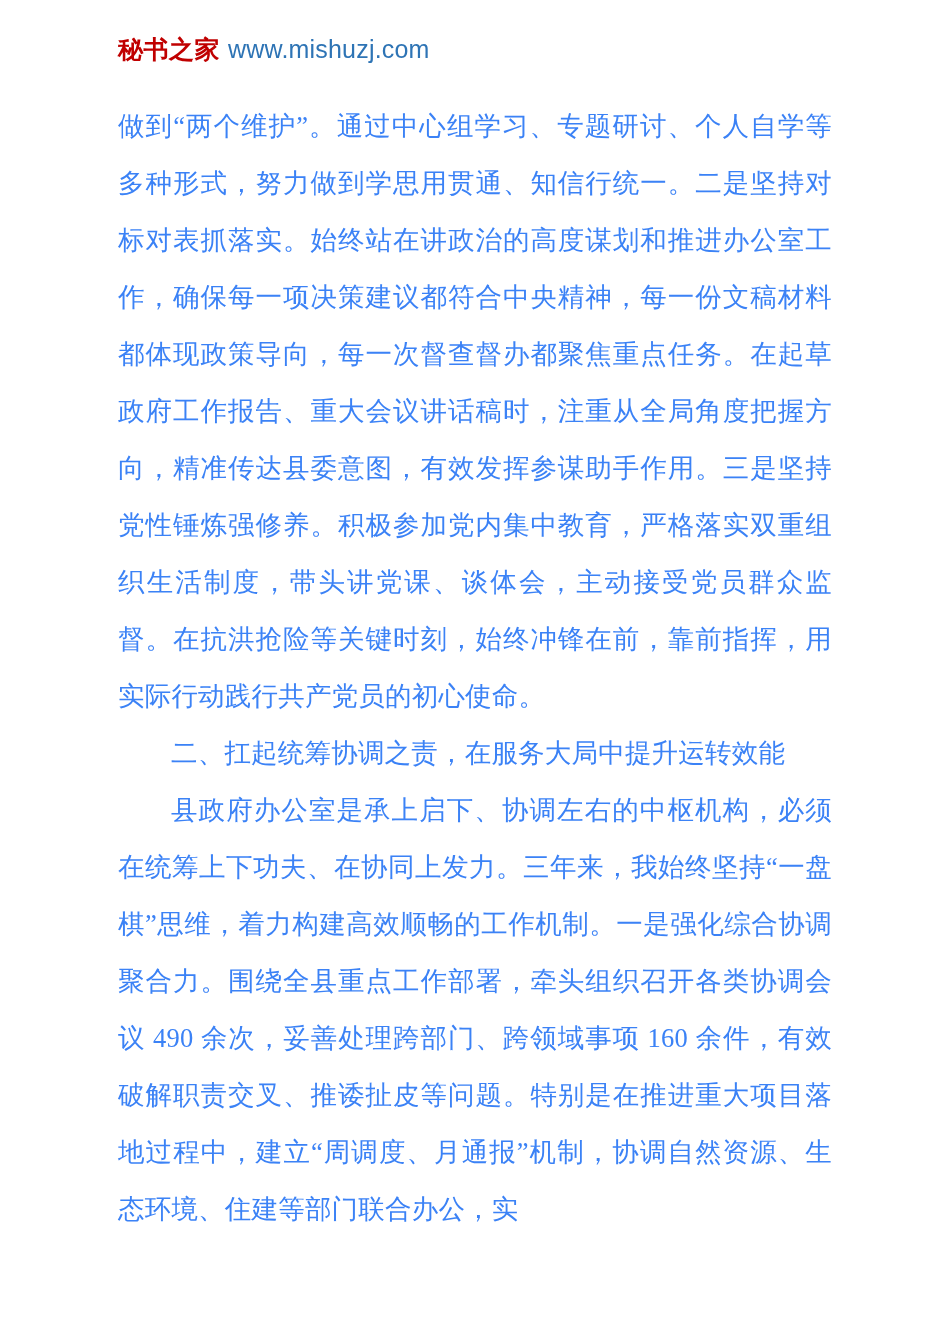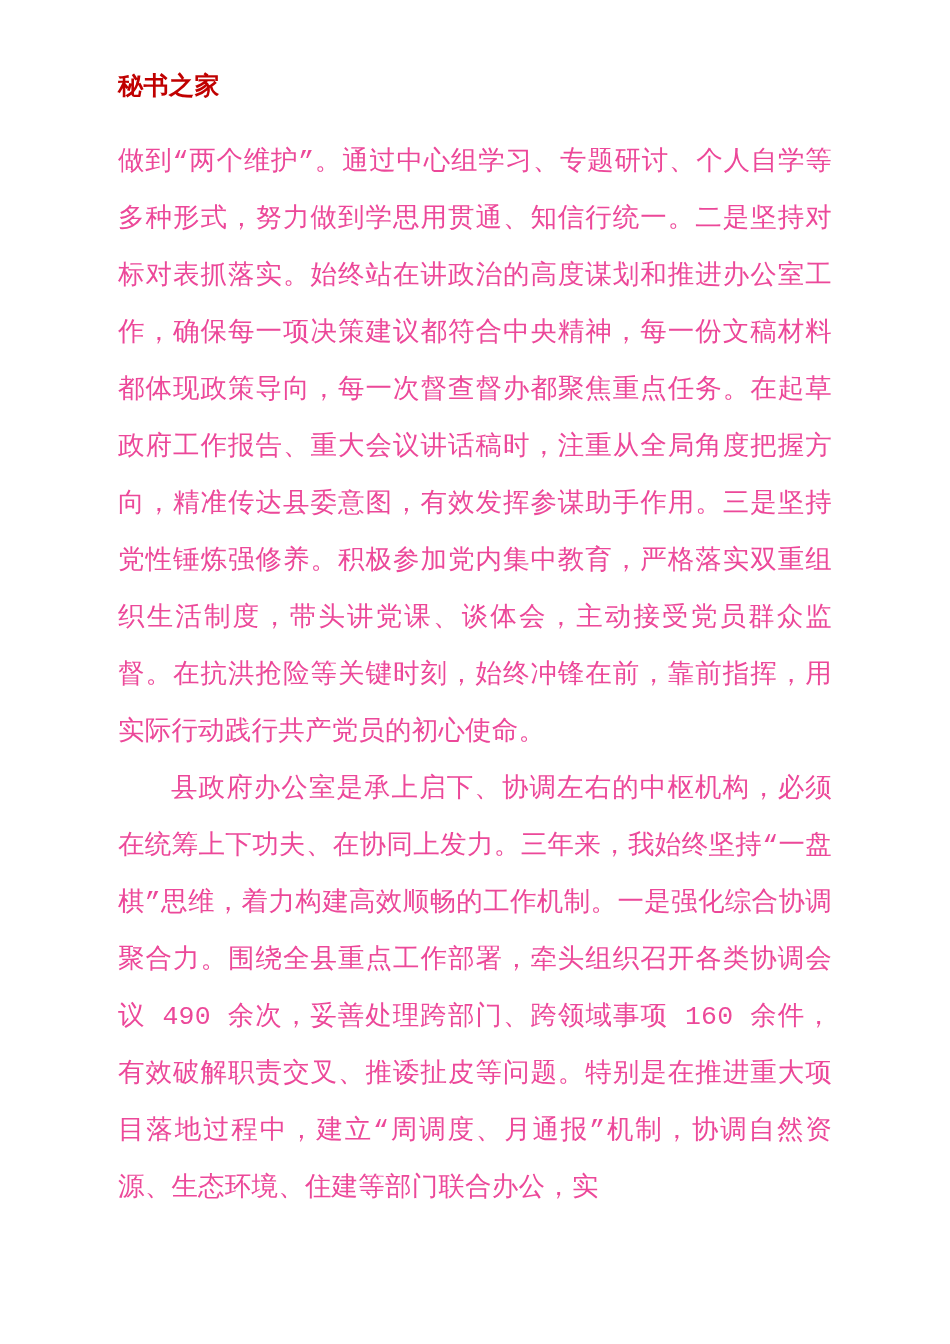--- a/index.html
+++ b/index.html
@@ -19,21 +19,21 @@
   .page {
     width: 950px;
     height: 1344px;
     box-sizing: border-box;
     padding: 0 118px 0 118px;
     position: relative;
   }
 
   
   .header {
-    padding-top: 72px;
+    padding-top: 36px;
     display: flex;
     align-items: flex-start;
     white-space: nowrap;
     font-size: 25px;
     line-height: 1.1;
   }
   .header .brand {
     color: #c00000;
     font-weight: bold;
     letter-spacing: 0.5px;
@@ -48,40 +48,42 @@
     font-weight: normal;
     margin-left: 8px;
     letter-spacing: 0.2px;
   }
 
   
   .doc-body {
     margin-top: 34px;
   }
   .para {
-    font-family: Liberation Mono, monospace;
+    font-family: Liberation Serif, serif;
     font-size: 26.5px;
     line-height: 57px;
     text-align: justify;
     text-justify: inter-ideograph;
     letter-spacing: 0.2px;
     margin: 0;
-    color: #ec4899;
+    color: #3b82f6;
   }
   .para.indent {
     text-indent: 2em;
   }
 </style>
 </head>
 <body>
 
 <div class="page">
 
   <div class="header">
     <span class="brand">秘书之家</span>
+    <span class="url">www.mishuzj.com</span>
   </div>
 
   <div class="doc-body">
     <p class="para">做到“两个维护”。通过中心组学习、专题研讨、个人自学等多种形式，努力做到学思用贯通、知信行统一。二是坚持对标对表抓落实。始终站在讲政治的高度谋划和推进办公室工作，确保每一项决策建议都符合中央精神，每一份文稿材料都体现政策导向，每一次督查督办都聚焦重点任务。在起草政府工作报告、重大会议讲话稿时，注重从全局角度把握方向，精准传达县委意图，有效发挥参谋助手作用。三是坚持党性锤炼强修养。积极参加党内集中教育，严格落实双重组织生活制度，带头讲党课、谈体会，主动接受党员群众监督。在抗洪抢险等关键时刻，始终冲锋在前，靠前指挥，用实际行动践行共产党员的初心使命。</p>
+    <p class="para indent">二、扛起统筹协调之责，在服务大局中提升运转效能</p>
     <p class="para indent">县政府办公室是承上启下、协调左右的中枢机构，必须在统筹上下功夫、在协同上发力。三年来，我始终坚持“一盘棋”思维，着力构建高效顺畅的工作机制。一是强化综合协调聚合力。围绕全县重点工作部署，牵头组织召开各类协调会议 490 余次，妥善处理跨部门、跨领域事项 160 余件，有效破解职责交叉、推诿扯皮等问题。特别是在推进重大项目落地过程中，建立“周调度、月通报”机制，协调自然资源、生态环境、住建等部门联合办公，实</p>
   </div>
 
 </div>
 
 </body></html>

